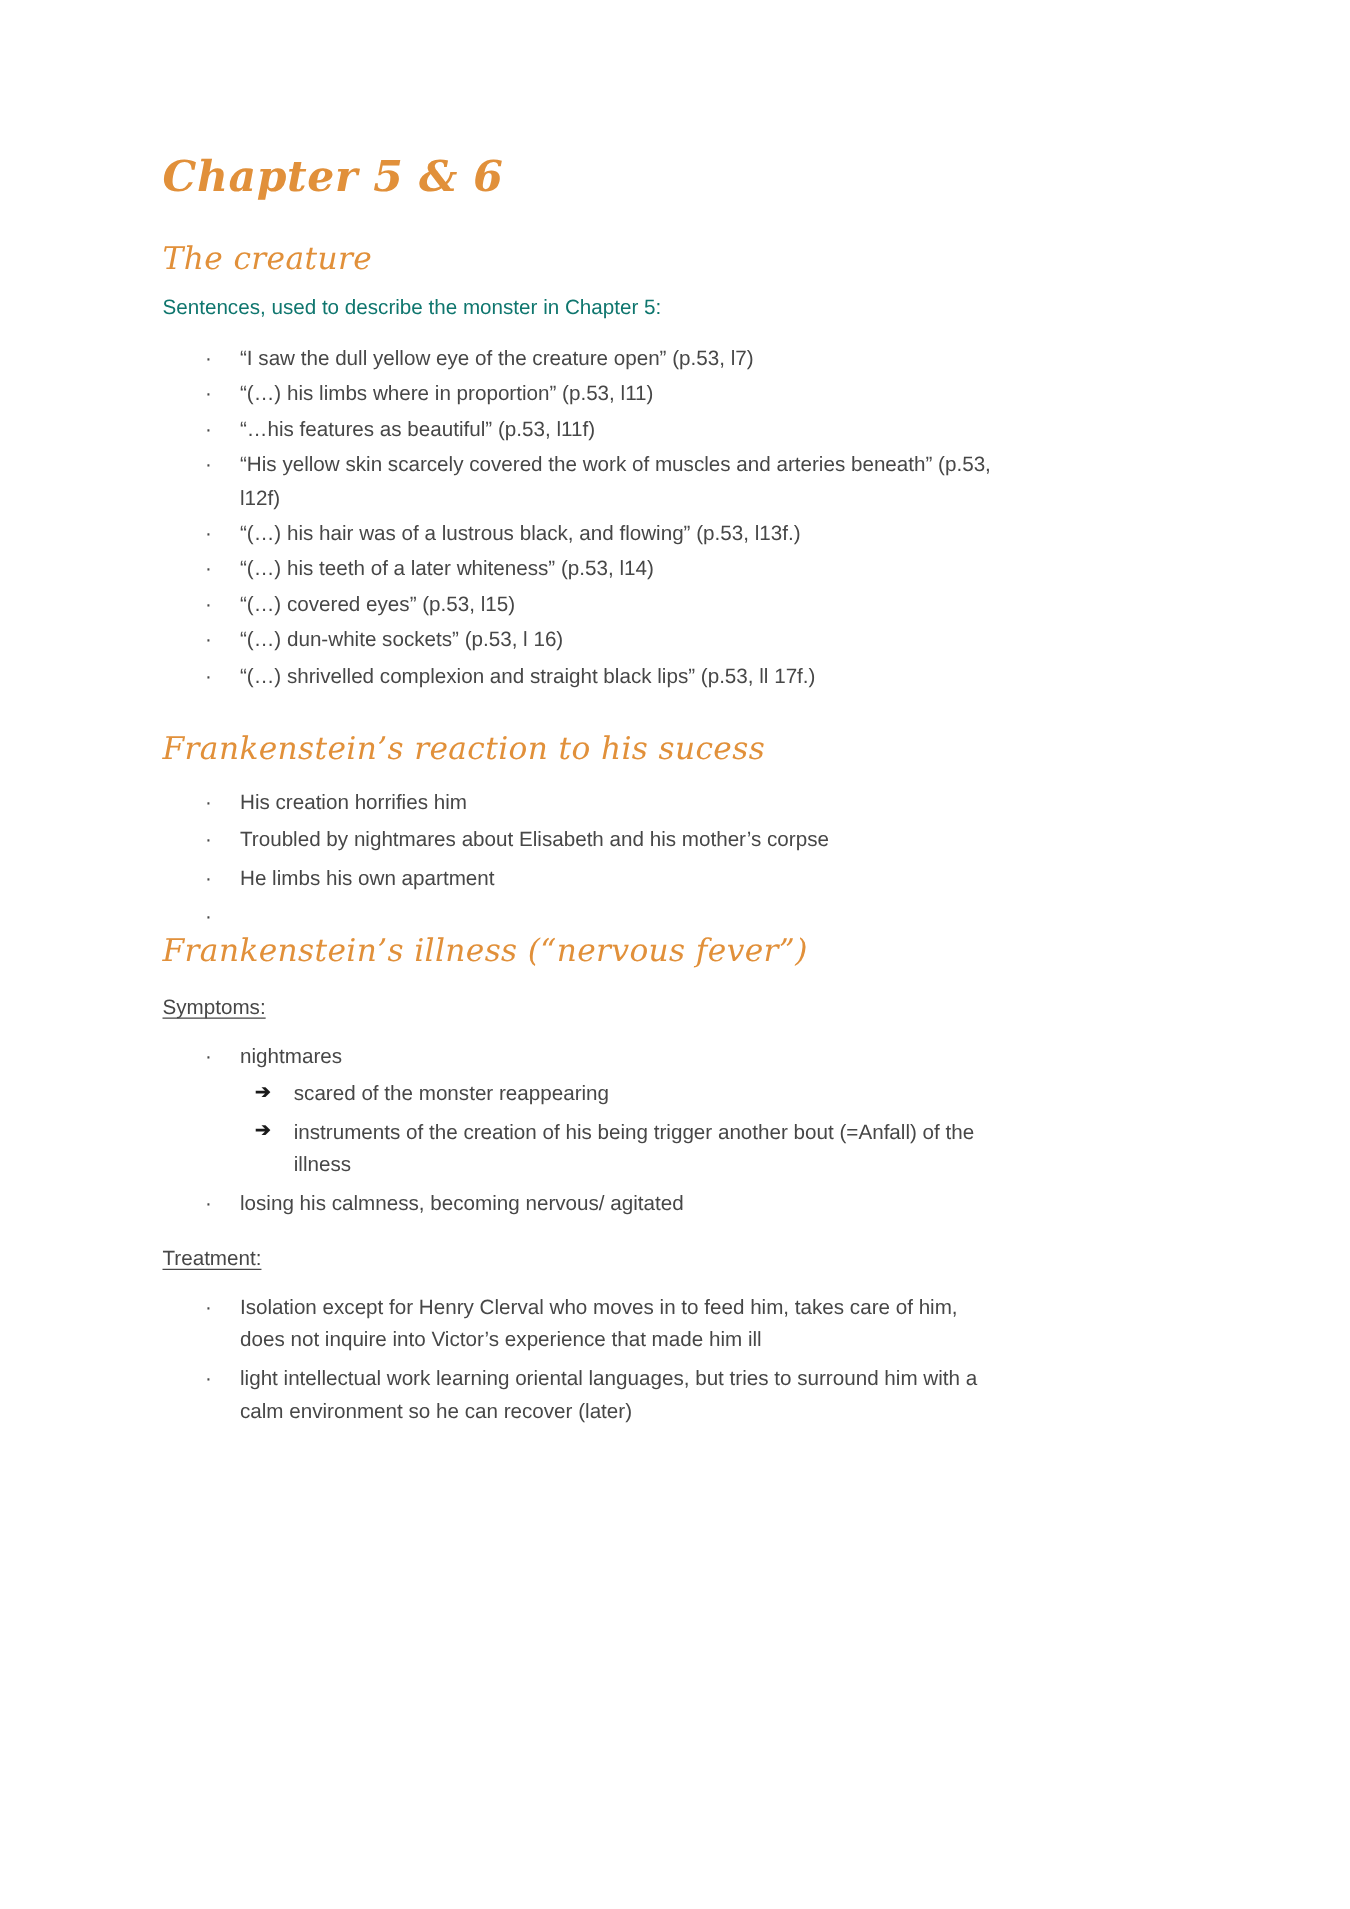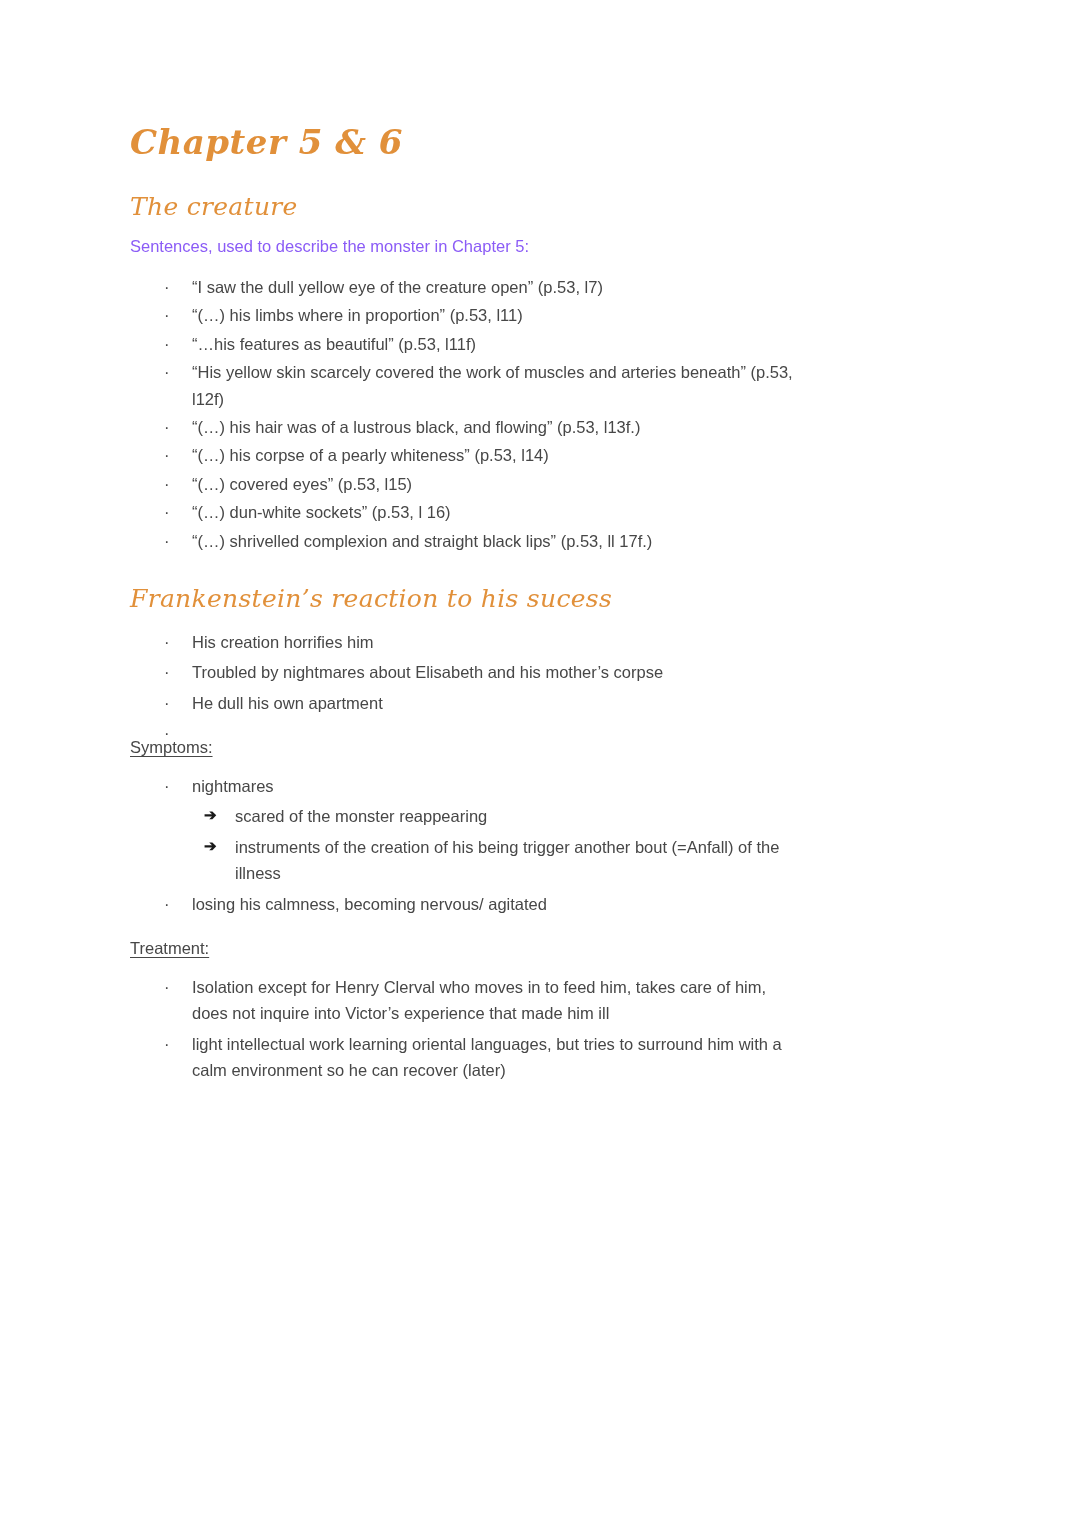--- a/index.html
+++ b/index.html
@@ -27,21 +27,21 @@
     font-style: italic;
     font-weight: 400;
     color: #e1903a;
     font-size: 25px;
     margin: 30px 0 16px 0;
     letter-spacing: 0.3px;
   }
   p.intro {
     font-size: 16.5px;
     margin: 0 0 18px 0;
-    color: #8b5cf6;
+    color: #0f766e;
   }
   .label {
     font-size: 16.5px;
     text-decoration: underline;
     text-underline-offset: 3px;
     margin: 22px 0 16px 0;
     color: #474747;
   }
   ul.bullets {
     list-style: none;
@@ -83,35 +83,36 @@
   <h2 class="section-heading">The creature</h2>
 
   <p class="intro">Sentences, used to describe the monster in Chapter 5:</p>
 
   <ul class="bullets">
     <li><span class="b">·</span><span>“I saw the dull yellow eye of the creature open” (p.53, l7)</span></li>
     <li><span class="b">·</span><span>“(…) his limbs where in proportion” (p.53, l11)</span></li>
     <li><span class="b">·</span><span>“…his features as beautiful” (p.53, l11f)</span></li>
     <li><span class="b">·</span><span>“His yellow skin scarcely covered the work of muscles and arteries beneath” (p.53, l12f)</span></li>
     <li><span class="b">·</span><span>“(…) his hair was of a lustrous black, and flowing” (p.53, l13f.)</span></li>
-    <li><span class="b">·</span><span>“(…) his corpse of a pearly whiteness” (p.53, l14)</span></li>
+    <li><span class="b">·</span><span>“(…) his teeth of a later whiteness” (p.53, l14)</span></li>
     <li><span class="b">·</span><span>“(…) covered eyes” (p.53, l15)</span></li>
     <li><span class="b">·</span><span>“(…) dun-white sockets” (p.53, l 16)</span></li>
     <li><span class="b">·</span><span>“(…) shrivelled complexion and straight black lips” (p.53, ll 17f.)</span></li>
   </ul>
 
   <h2 class="section-heading">Frankenstein’s reaction to his sucess</h2>
 
   <ul class="bullets spaced">
     <li><span class="b">·</span><span>His creation horrifies him</span></li>
     <li><span class="b">·</span><span>Troubled by nightmares about Elisabeth and his mother’s corpse</span></li>
-    <li><span class="b">·</span><span>He dull his own apartment</span></li>
+    <li><span class="b">·</span><span>He limbs his own apartment</span></li>
     <li><span class="b">·</span></li>
   </ul>
 
+  <h2 class="section-heading">Frankenstein’s illness (“nervous fever”)</h2>
 
   <div class="label">Symptoms:</div>
 
   <ul class="bullets spaced">
     <li><span class="b">·</span><span>nightmares</span></li>
     <li class="sub"><span class="b">➔</span><span>scared of the monster reappearing</span></li>
     <li class="sub"><span class="b">➔</span><span>instruments of the creation of his being trigger another bout (=Anfall) of the illness</span></li>
     <li><span class="b">·</span><span>losing his calmness, becoming nervous/ agitated</span></li>
   </ul>
 

